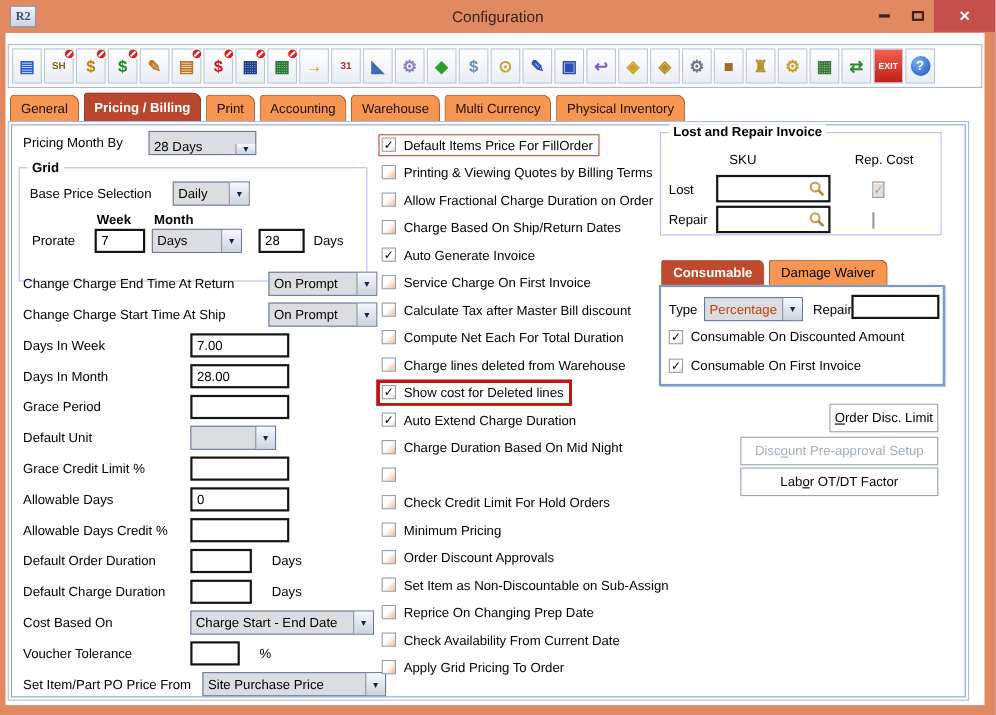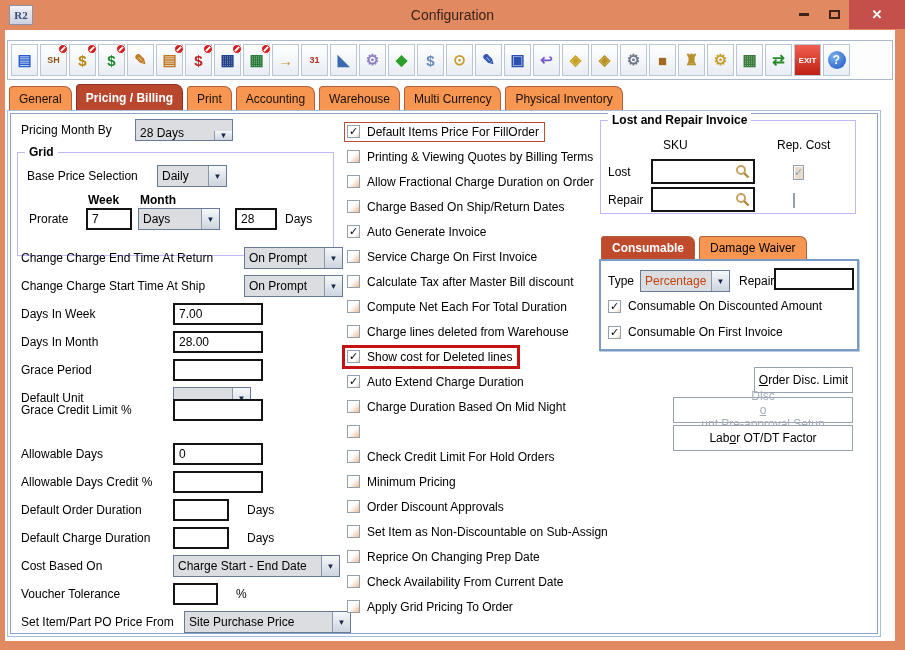--- a/index.html
+++ b/index.html
@@ -248,21 +248,21 @@
               <span class="plabel">Grace Period</span>
               <span class="tbox pctl" style="width: 90px; left: 152px;"></span>
             </div>
             <div class="prow" style="left: 10px; top: 270px; width: 330px;">
               <span class="plabel">Default Unit</span>
               <span class="combo pctl" style="width: 78px; left: 152px;">
                 <span class="ct"></span>
                 <span class="ca">▼</span>
               </span>
             </div>
-            <div class="prow" style="left: 10px; top: 282px; width: 330px;">
+            <div class="prow" style="left: 10px; top: 298px; width: 330px;">
               <span class="plabel">Grace Credit Limit %</span>
               <span class="tbox pctl" style="width: 90px; left: 152px;"></span>
             </div>
             <div class="prow" style="left: 10px; top: 326px; width: 330px;">
               <span class="plabel">Allowable Days</span>
               <span class="tbox pctl" style="width: 90px; left: 152px;">0</span>
             </div>
             <div class="prow" style="left: 10px; top: 354px; width: 330px;">
               <span class="plabel">Allowable Days Credit %</span>
               <span class="tbox pctl" style="width: 90px; left: 152px;"></span>
@@ -466,21 +466,21 @@
               </div>
             </div>
         </div>
 
         <div id="right-buttons">
             <div class="btn" style="left: 743px; top: 253px; width: 99px; height: 26px;">
               <span></span>
               <u>O</u>
               <span>rder Disc. Limit</span>
             </div>
-            <div class="btn disabled" style="left: 662px; top: 283px; width: 180px; height: 26px; flex-direction: column;">
+            <div class="btn disabled" style="left: 662px; top: 283px; width: 180px; height: 26px;">
               <span>Disc</span>
               <u>o</u>
               <span>unt Pre-approval Setup</span>
             </div>
             <div class="btn" style="left: 662px; top: 311px; width: 180px; height: 26px;">
               <span>Lab</span>
               <u>o</u>
               <span>r OT/DT Factor</span>
             </div>
           </div>

